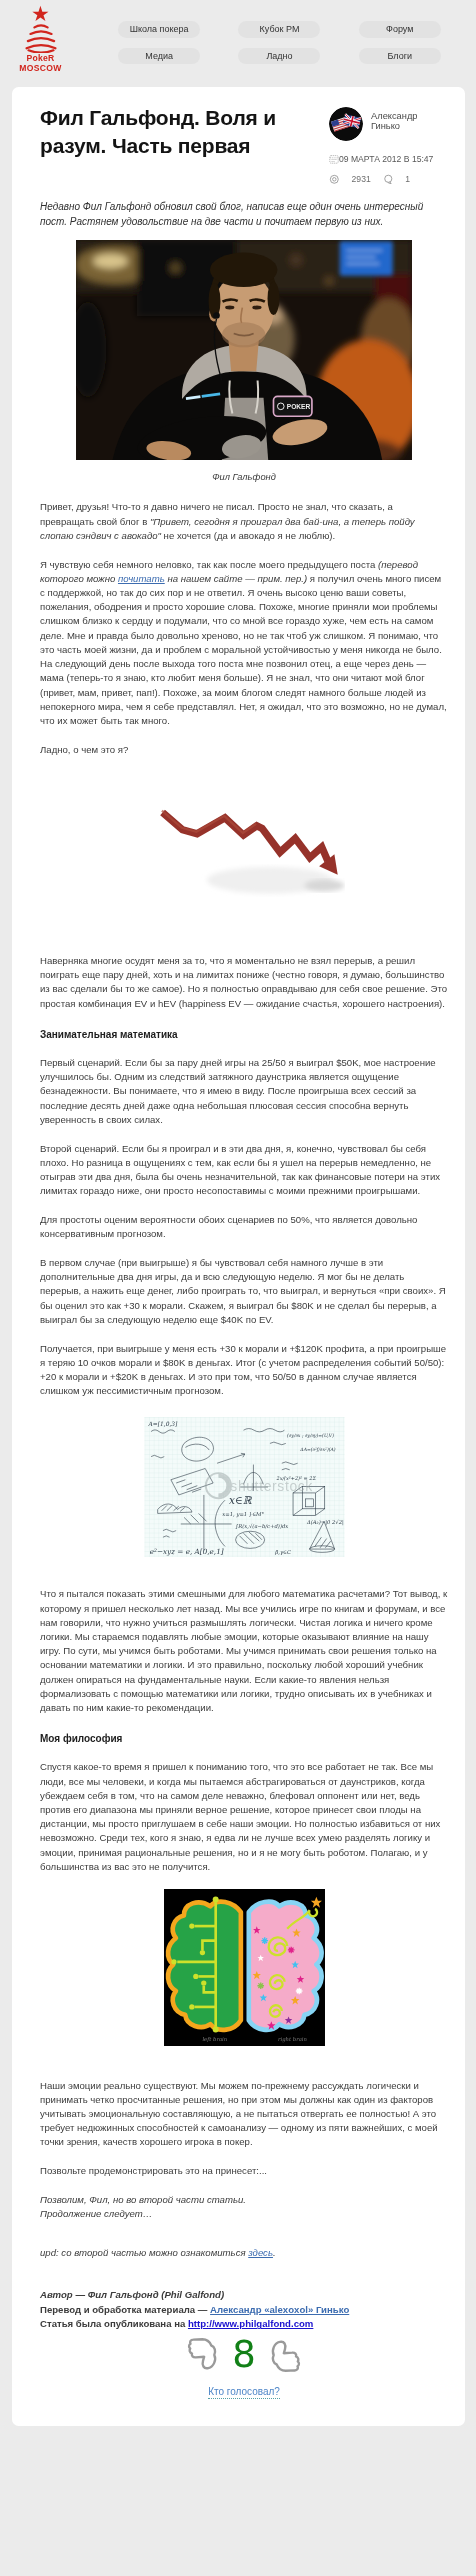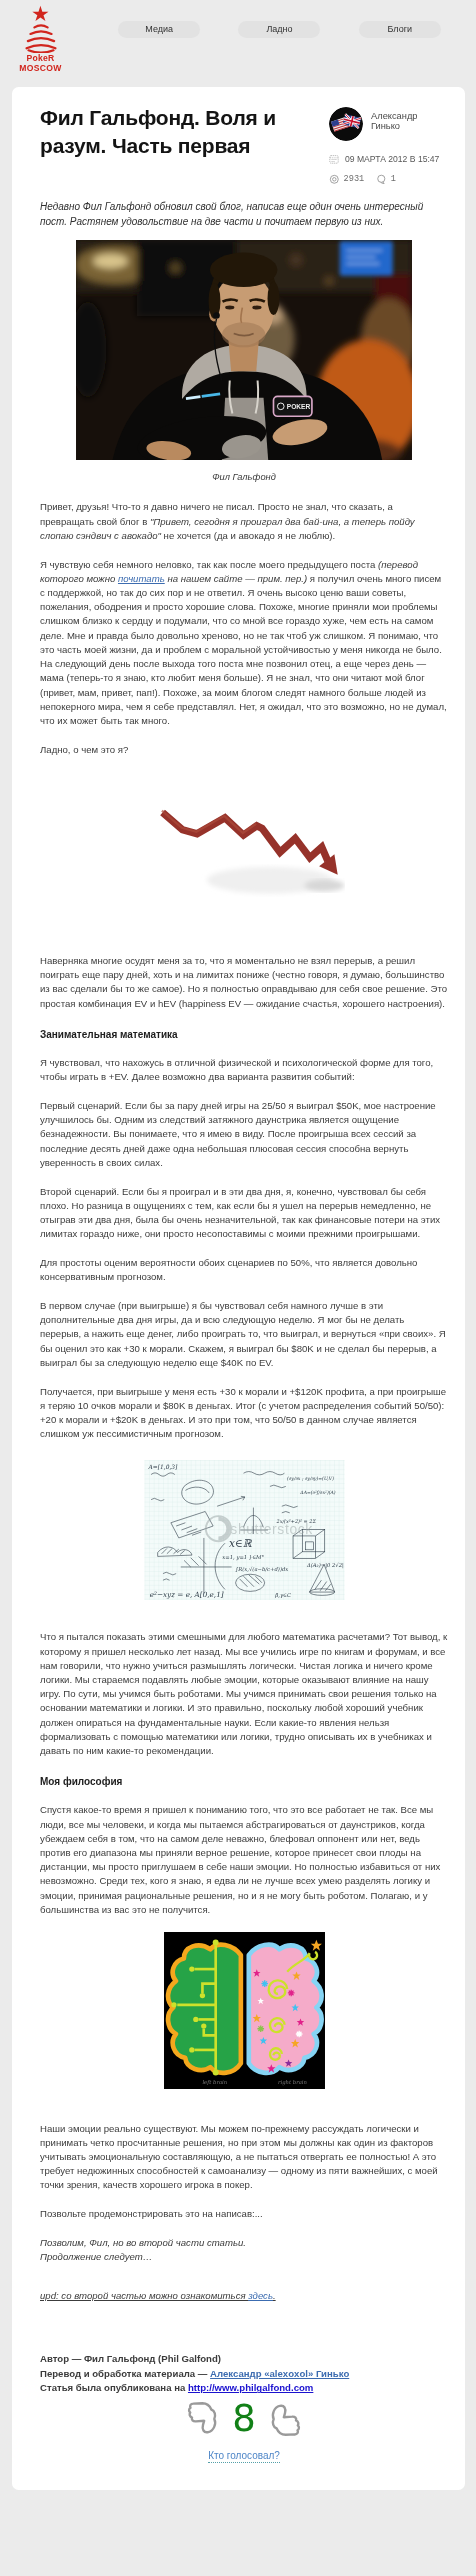--- a/index.html
+++ b/index.html
@@ -15,32 +15,32 @@
   .nav-cell{width:33.33%;display:flex;justify-content:center;}
   .nav-btn{width:82px;height:16.6px;line-height:16.6px;background:#e2e2e2;border-radius:8.6px;text-align:center;font-size:9px;color:#333;cursor:pointer;}
   
   .card{margin:0 12px;background:#fff;border-radius:6.6px;padding:17px 17px 26.5px 28px;}
   .title-row{display:flex;justify-content:space-between;margin-bottom:14.6px;}
   h1.title{width:285px;font-size:21px;line-height:28px;font-weight:bold;color:#141414;margin:0;letter-spacing:-0.2px;}
   .meta{width:119px;padding-top:2.6px;}
   .author-row{display:flex;gap:8px;margin-bottom:13.2px;}
   .avatar{width:34px;height:34px;border-radius:50%;overflow:hidden;flex:none;cursor:pointer;}
   .author-name{font-size:9.3px;color:#4a4a4a;padding-top:4.6px;}
-  .meta-line{display:flex;align-items:center;gap:6px;font-size:8.6px;color:#585858;margin-bottom:10px;}
+  .meta-line{display:flex;align-items:center;gap:0;font-size:8.6px;color:#585858;margin-bottom:10px;}
   .stats{display:flex;gap:12px;font-size:8.6px;color:#6e6e6e;}
-  .stat{display:flex;align-items:flex-start;gap:4px;font-family:Liberation Mono, monospace;}
+  .stat{display:flex;align-items:flex-start;gap:12px;}
   
   .lead{font-style:italic;font-size:10px;line-height:15.2px;color:#303030;margin:0 0 10.6px;}
   .bp{font-size:9.6px;line-height:14.2px;color:#3c3c3c;margin:0 0 14.6px;}
   .bh{font-size:10px;line-height:14.2px;font-weight:bold;color:#1e1e1e;margin:17px 0 14px;}
   .it{font-style:italic;}
   .m0{margin-bottom:0;}
   .mt22{margin-top:14.6px;}
-  .mt38{margin-top:25px;text-decoration:underline;}
-  .mt46{margin-top:48px;}
+  .mt38{margin-top:25px;}
+  .mt46{margin-top:27px;font-style:italic;}
   .cred{margin-bottom:0.7px;}
   .lnk{color:#3c6cb0;text-decoration:underline;cursor:pointer;}
   .lnk-strong{color:#1b12cf;margin-top:40px;}
   .fig{display:block;}
   .fig-photo{width:336px;margin:10.6px auto 12px;}
   .fig-caption{text-align:center;font-style:italic;font-size:9.3px;color:#3c3c3c;margin:0 0 18.5px;}
   .fig-arrow{width:201px;margin:17px auto 32px;}
   .fig-math{width:201px;margin:18.5px auto 30.5px;}
   .fig-brain{width:161px;margin:13.2px auto 33px;}
   .fig svg{display:block;}
@@ -64,20 +64,31 @@
         <path d="M16,15 Q32,7 48,15"></path>
         <path d="M12,26 Q32,17 52,26"></path>
         <path d="M10,37 Q32,27 54,37"></path>
         <path d="M13,40 Q32,47 51,40"></path>
       </g>
     </svg>
     <div class="logo-text">PokeR</div>
     <div class="logo-text">MOSCOW</div>
   </div>
   <div class="nav">
+    <div class="nav-row">
+      <div class="nav-cell">
+          <div class="nav-btn">Школа покера</div>
+        </div>
+      <div class="nav-cell">
+          <div class="nav-btn">Кубок РМ</div>
+        </div>
+      <div class="nav-cell">
+          <div class="nav-btn">Форум</div>
+        </div>
+    </div>
     <div class="nav-row">
       <div class="nav-cell">
           <div class="nav-btn">Медиа</div>
         </div>
       <div class="nav-cell">
           <div class="nav-btn">Ладно</div>
         </div>
       <div class="nav-cell">
           <div class="nav-btn">Блоги</div>
         </div>
@@ -251,21 +262,20 @@
       <ellipse cx="272" cy="168" rx="30" ry="9" fill="#d7d7d7" filter="url(#ab)"></ellipse>
       <polyline points="28,58 58,84 80,90 122,66 150,92 170,78 178,82 205,118 228,97 250,126 268,110 277,131" fill="none" stroke="#96322a" stroke-width="11" stroke-linejoin="miter"></polyline>
       <polyline points="28,58 58,84 80,90 122,66 150,92 170,78" transform="translate(-1,-3)" fill="none" stroke="#ab4a3b" stroke-width="3.5" opacity=".7"></polyline>
       <polygon points="292,152 264,139 287,121" fill="#96322a"></polygon>
     </svg>
   </div>
 
   <div>
       <p class="bp">Наверняка многие осудят меня за то, что я моментально не взял перерыв, а решил поиграть еще пару дней, хоть и на лимитах пониже (честно говоря, я думаю, большинство из вас сделали бы то же самое). Но я полностью оправдываю для себя свое решение. Это простая комбинация EV и hEV (happiness EV — ожидание счастья, хорошего настроения).</p>
       <p class="bh">Занимательная математика</p>
-      <p class="bp">Я чувствовал, что нахожусь в отличной физической и психологической форме для того, чтобы играть в +EV. Далее возможно два варианта развития событий:</p>
       <p class="bp">Первый сценарий. Если бы за пару дней игры на 25/50 я выиграл $50K, мое настроение улучшилось бы. Одним из следствий затяжного даунстрика является ощущение безнадежности. Вы понимаете, что я имею в виду. После проигрыша всех сессий за последние десять дней даже одна небольшая плюсовая сессия способна вернуть уверенность в своих силах.</p>
       <p class="bp">Второй сценарий. Если бы я проиграл и в эти два дня, я, конечно, чувствовал бы себя плохо. Но разница в ощущениях с тем, как если бы я ушел на перерыв немедленно, не отыграв эти два дня, была бы очень незначительной, так как финансовые потери на этих лимитах гораздо ниже, они просто несопоставимы с моими прежними проигрышами.</p>
       <p class="bp">Для простоты оценим вероятности обоих сценариев по 50%, что является довольно консервативным прогнозом.</p>
       <p class="bp">В первом случае (при выигрыше) я бы чувствовал себя намного лучше в эти дополнительные два дня игры, да и всю следующую неделю. Я мог бы не делать перерыв, а нажить еще денег, либо проиграть то, что выиграл, и вернуться «при своих». Я бы оценил это как +30 к морали. Скажем, я выиграл бы $80K и не сделал бы перерыв, а выиграл бы за следующую неделю еще $40K по EV.</p>
       <p class="bp">Получается, при выигрыше у меня есть +30 к морали и +$120K профита, а при проигрыше я теряю 10 очков морали и $80K в деньгах. Итог (с учетом распределения событий 50/50): +20 к морали и +$20K в деньгах. И это при том, что 50/50 в данном случае является слишком уж пессимистичным прогнозом.</p>
     </div>
 
   <div class="fig fig-math">
     <svg width="201" height="140" viewBox="0 0 303 212">
       <defs>
@@ -385,21 +395,21 @@
       </g>
       <g font-family="DejaVu Serif, serif" font-style="italic" font-size="8" fill="#7d7d7d">
         <text x="58" y="229">left brain</text>
         <text x="172" y="229">right brain</text>
       </g>
     </svg>
   </div>
 
   <div>
       <p class="bp">Наши эмоции реально существуют. Мы можем по-прежнему рассуждать логически и принимать четко просчитанные решения, но при этом мы должны как один из факторов учитывать эмоциональную составляющую, а не пытаться отвергать ее полностью! А это требует недюжинных способностей к самоанализу — одному из пяти важнейших, с моей точки зрения, качеств хорошего игрока в покер.</p>
-      <p class="bp">Позвольте продемонстрировать это на написав:...</p>
+      <p class="bp">Позвольте продемонстрировать это на принесет:...</p>
       <p class="bp it m0 mt22">Позволим, Фил, но во второй части статьи.</p>
       <p class="bp it">Продолжение следует…</p>
       <p class="bp it mt38">upd: со второй частью можно ознакомиться <a class="lnk it" href="#">здесь</a>.</p>
       <p class="bp bd cred mt46" style="font-weight: bold;"><span class="bd">Автор — Фил Гальфонд (Phil Galfond)</span></p>
       <p class="bp bd cred" style="font-weight: bold;"><span class="bd">Перевод и обработка материала — </span><a class="lnk bd" href="#">Александр «alexoxol» Гинько</a></p>
       <p class="bp bd cred" style="font-weight: bold;"><span class="bd">Статья была опубликована на </span><a class="lnk bd lnk-strong" href="#">http://www.philgalfond.com</a></p>
     </div>
 
   <div class="vote">
     <div class="vote-row">

